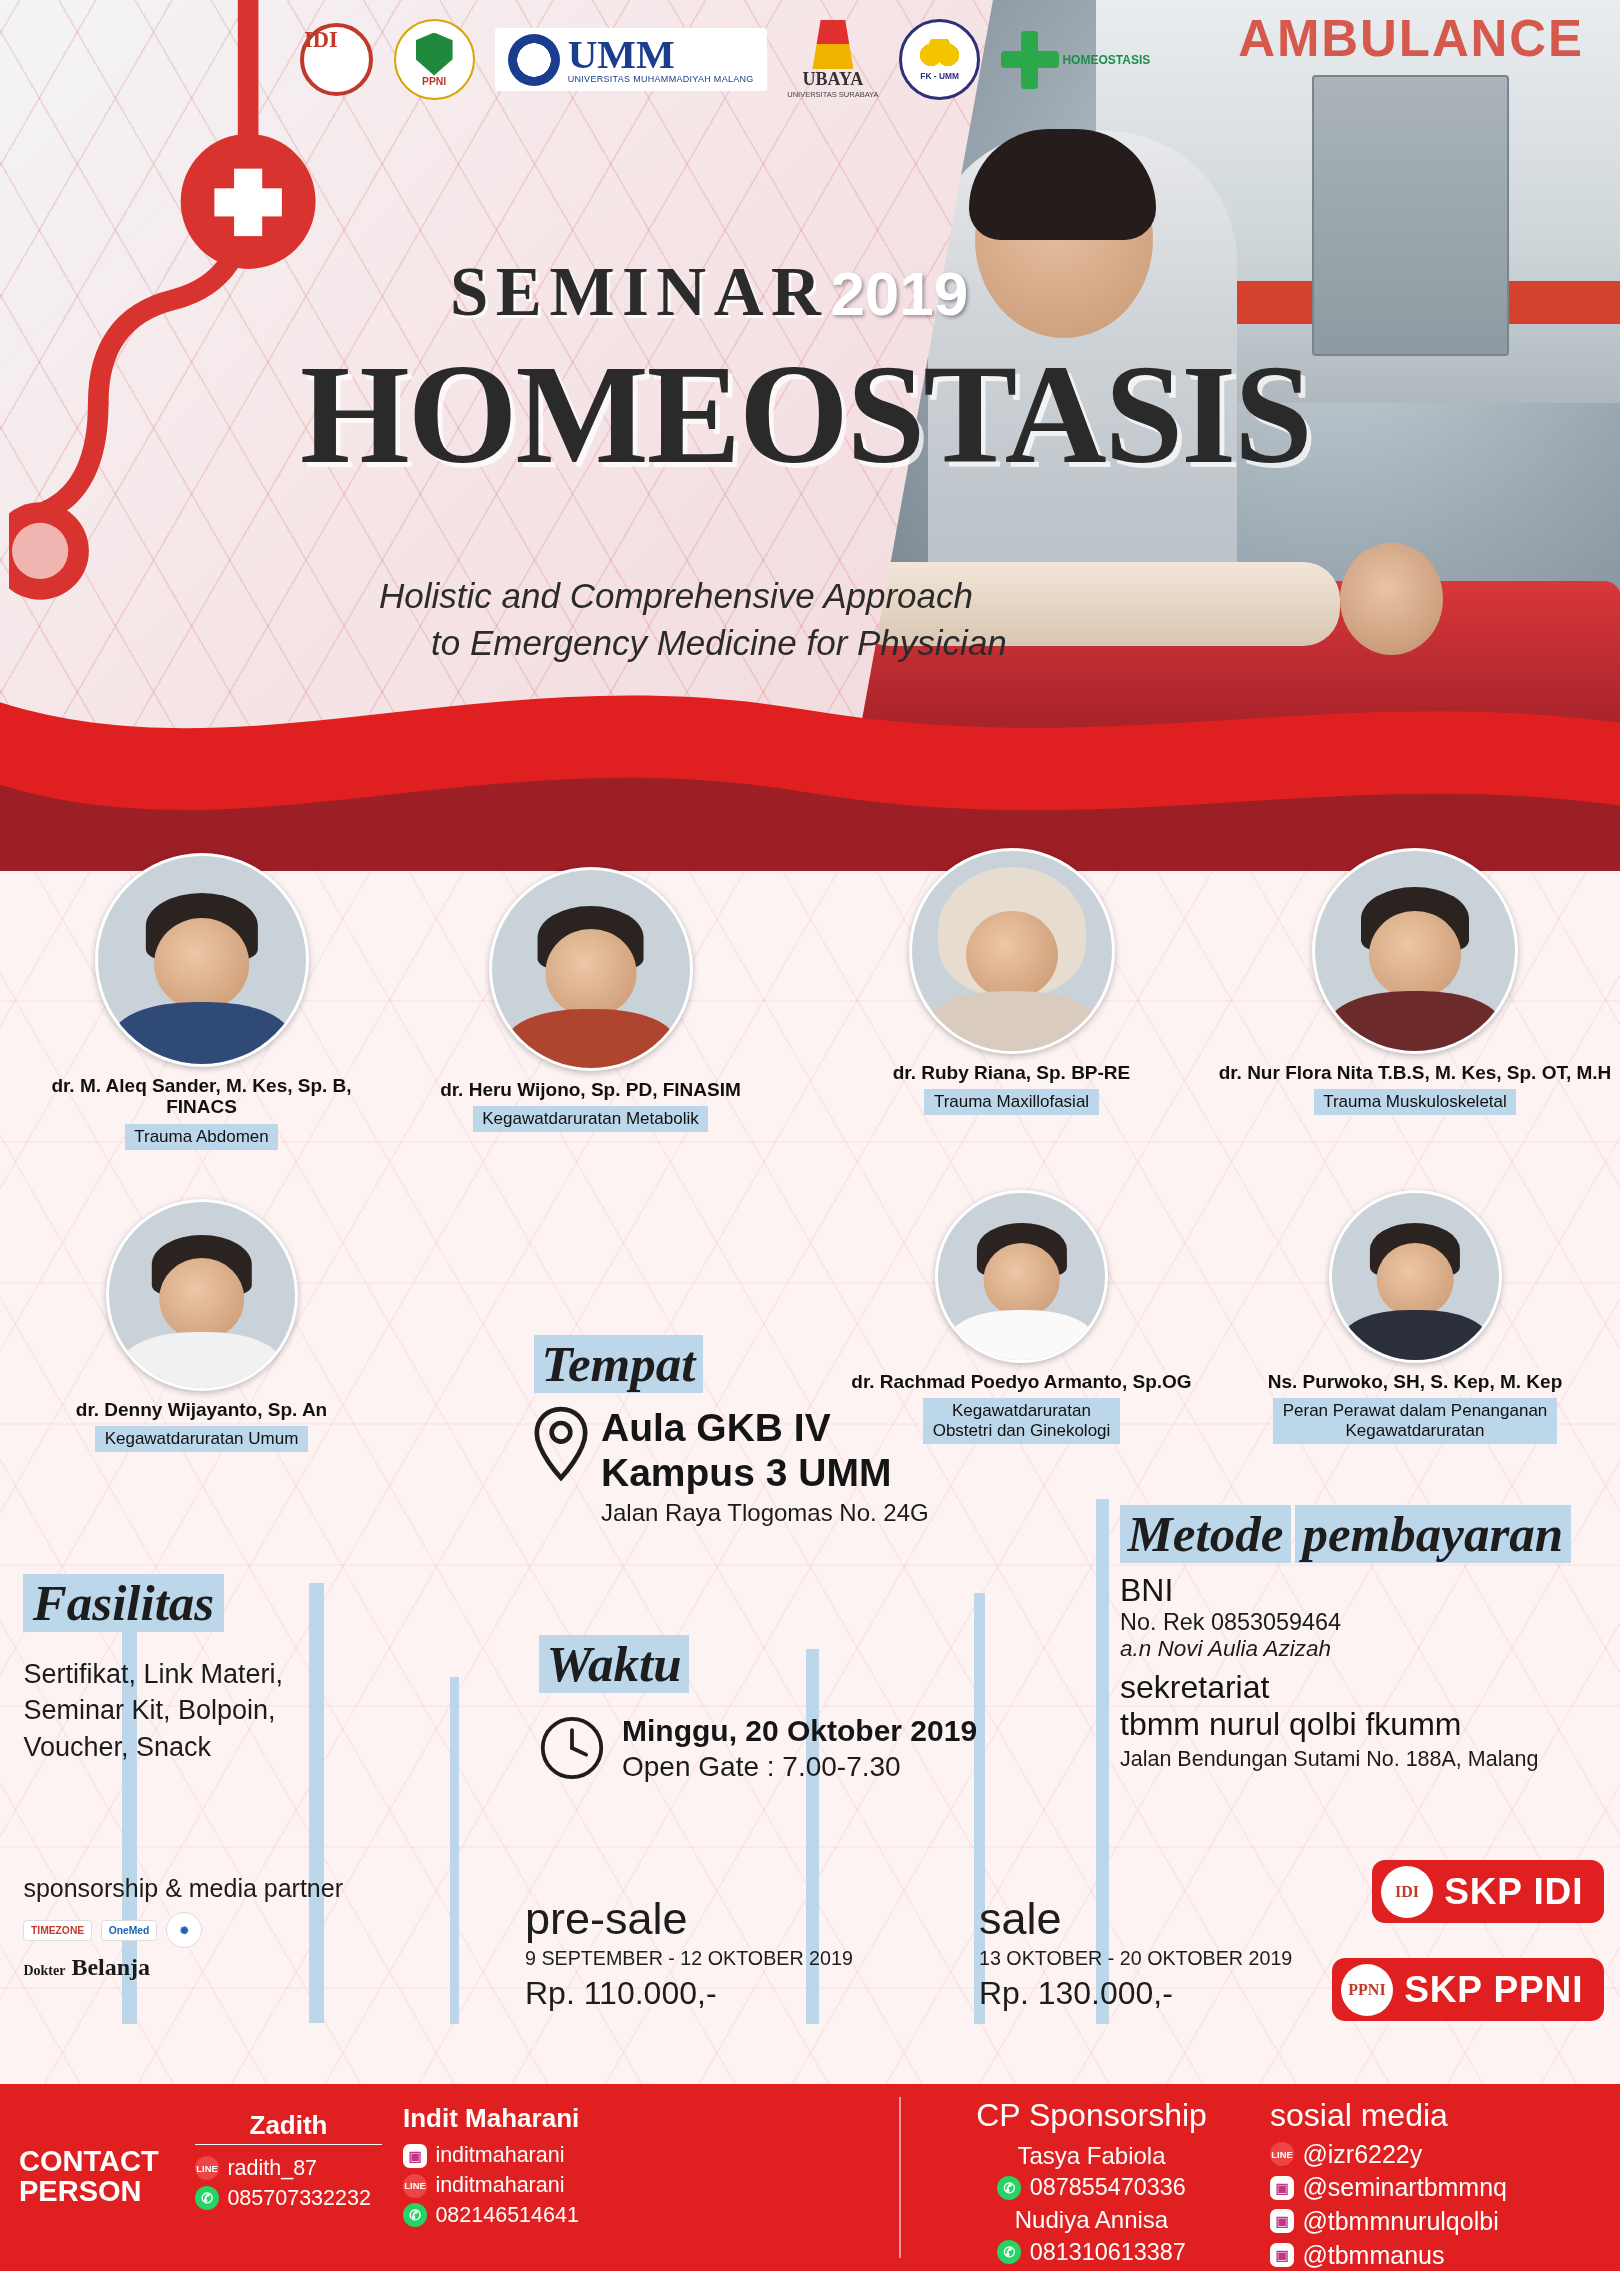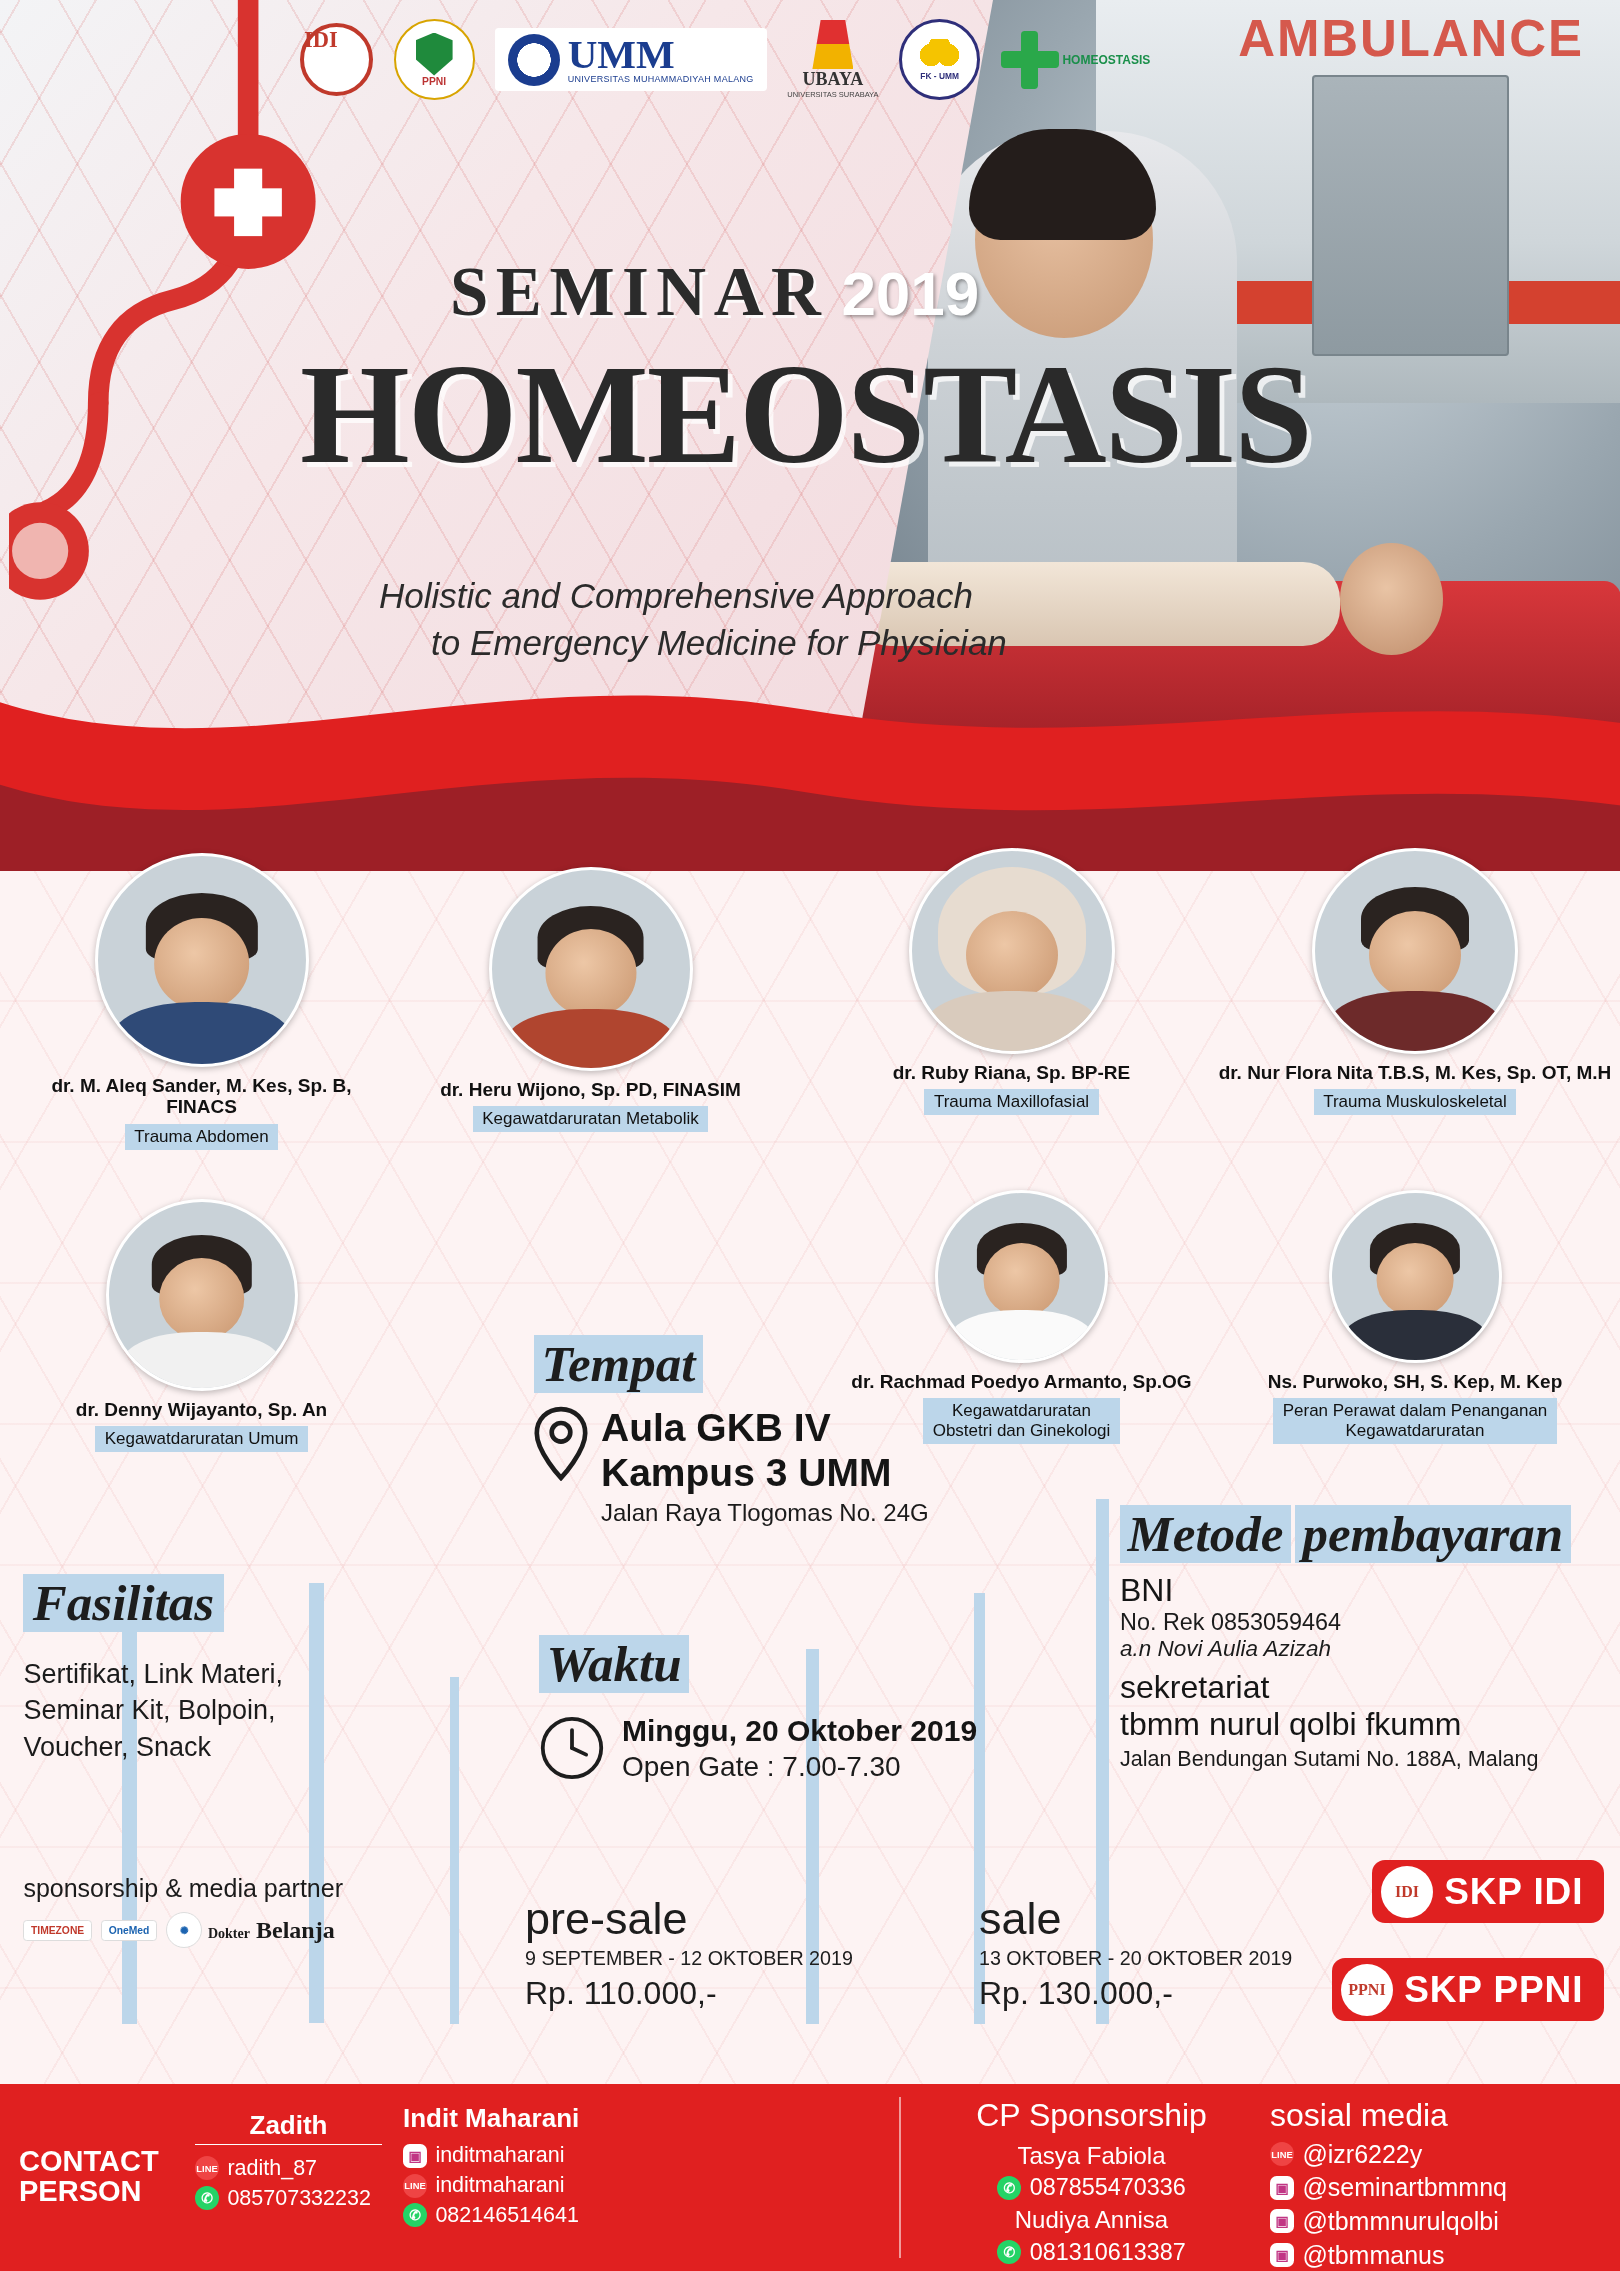--- a/index.html
+++ b/index.html
@@ -204,21 +204,21 @@
     position: absolute; top: 173px; left: 618px;
     background: rgba(255,255,255,0.72);
     padding: 9.4px 24px;
     font-size: 28px; font-weight: bold; color: #222;
     letter-spacing: 1.1px;
     z-index: 7;
   }
 
   .seminar-line {
     position: absolute; top: 253px; left: 450px;
-    z-index: 7; display: flex; align-items: baseline; gap: 13px;
+    z-index: 7; display: flex; align-items: baseline; gap: 2px;
   }
   .seminar-word {
     font-family: "Liberation Serif", serif;
     font-size: 69px; font-weight: bold; letter-spacing: 7.5px;
     color: #2b2b2b;
     text-shadow: 2.8px 2.8px 0 rgba(255,255,255,.8);
   }
   .seminar-year {
     font-family: "Liberation Sans", sans-serif;
     font-size: 62px; font-weight: bold; color: #ffffff;
@@ -344,21 +344,21 @@
   .skp .lbl { font-size: 37px; font-weight: bold; color: #fff; letter-spacing: 0.9px; }
 
   .price-block { position: absolute; z-index: 6; text-align: left; }
   .price-title { font-size: 45px; color: #1d1d1d; }
   .price-dates { font-size: 19.7px; color: #1d1d1d; margin-top: 1.9px; }
   .price-amount { font-size: 32px; color: #1d1d1d; margin-top: 5.6px; }
 
   .body-text { font-size: 27px; color: #1b1b1b; line-height: 1.35; }
 
   .sponsor-logos {
-    display: flex; flex-direction: row; gap: 5.6px; margin-top: 9.4px;
+    display: flex; flex-direction: column; gap: 5.6px; margin-top: 9.4px;
   }
   .sp-row { display: flex; align-items: center; gap: 9.4px; }
   .sp-chip {
     background: #fff; border: 0.9px solid #ddd; border-radius: 3.7px;
     font-size: 10.3px; font-weight: bold; padding: 3.7px 6.6px; color: #c0392b;
   }
   .sp-chip.blue { color: #1b63b0; }
   .sp-chip.round { border-radius: 50%; width: 36px; height: 36px; display: flex; align-items: center; justify-content: center; color:#1b63b0; }
   .belanja {
     font-family: "Liberation Serif", serif;

